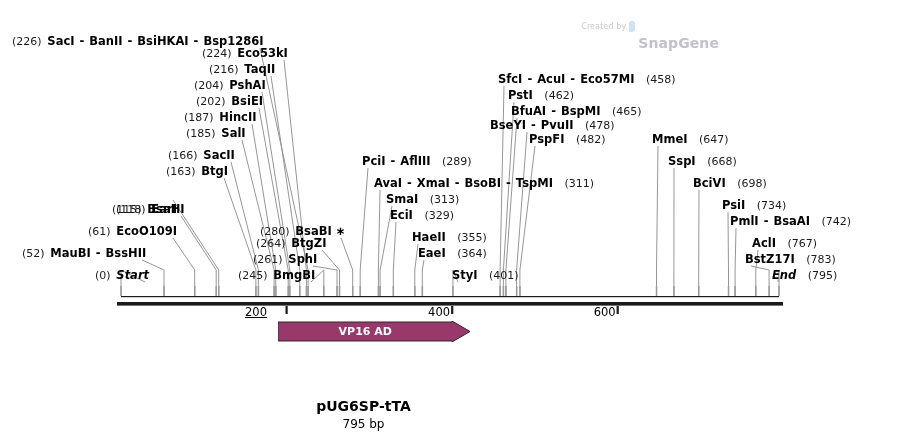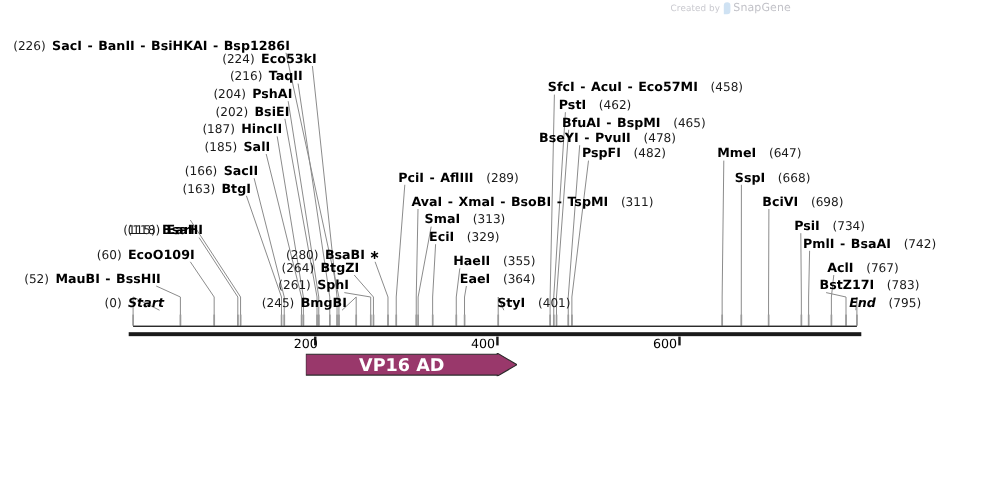--- a/index.html
+++ b/index.html
@@ -10,21 +10,21 @@
   }
   #map{position:absolute;left:0;top:0;width:727px;height:438px;}
 
   
   .watermark{
     position:absolute;right:8px;top:2px;
     display:flex;align-items:center;gap:3px;
     font-size:8px;color:#c9c9cf;letter-spacing:.1px;
     white-space:nowrap;
   }
-  .watermark .sg-name{font-size:10px;color:#c2c2c8;font-weight:400;}
+  .watermark .sg-name{font-size:14px;color:#c2c2c8;font-weight:700;margin-top:33px;}
   .watermark .sg-mark{
     width:6px;height:11px;background:#cfe2f3;
     border-radius:3px 3px 3px 0;display:inline-block;
   }
 
   
   .lbl{
     position:absolute;white-space:nowrap;
     font-size:11.5px;line-height:12px;color:#000;
   }
@@ -39,21 +39,21 @@
     pointer-events:none;}
 
   
   .ruler-num{
     position:absolute;font-size:11.5px;color:#000;
     transform:translateX(-100%);white-space:nowrap;
   }
 
   
   .feat-label{
-    position:absolute;font-size:16px;font-weight:bold;color:#ffffff;
+    position:absolute;font-size:11px;font-weight:bold;color:#ffffff;
     white-space:nowrap;
   }
 
   
   .title-block{
     position:absolute;left:0;right:0;text-align:center;
   }
   .plasmid-name{font-size:14px;font-weight:bold;color:#000;}
   .plasmid-size{font-size:12px;color:#000;margin-top:3px;}
 </style>
@@ -152,21 +152,21 @@
         <rect x="117" y="302" width="666" height="3.6" fill="#1a1a1a"></rect>
         <rect x="285.5" y="306" width="2.2" height="8" fill="#1a1a1a"></rect>
         <rect x="451.1" y="306" width="2.2" height="8" fill="#1a1a1a"></rect>
         <rect x="616.6" y="306" width="2.2" height="8" fill="#1a1a1a"></rect>
       </g>
   </svg>
 
   <div id="labels-layer">
       <div class="lbl" style="left: 95px; top: 269px;"><span class="pos">(0)</span> <span><span class="term">Start</span></span></div>
       <div class="lbl" style="left: 22px; top: 247px;"><span class="pos">(52)</span> <span><span class="enz">MauBI</span><span class="dash"> - </span><span class="enz">BssHII</span></span></div>
-      <div class="lbl" style="left: 88px; top: 225px;"><span class="pos">(60)</span> <span><span class="enz">EcoO109I</span></span></div>
+      <div class="lbl" style="left: 88px; top: 225px;"><span class="pos">(61)</span> <span><span class="enz">EcoO109I</span></span></div>
       <div class="lbl" style="left: 112px; top: 203px;"><span class="pos">(115)</span> <span><span class="enz">BsaHI</span></span></div>
       <div class="lbl" style="left: 116px; top: 187px; margin-top: 16px;"><span class="pos">(118)</span> <span><span class="enz">EarI</span></span></div>
       <div class="lbl" style="left: 166px; top: 165px;"><span class="pos">(163)</span> <span><span class="enz">BtgI</span></span></div>
       <div class="lbl" style="left: 168px; top: 149px;"><span class="pos">(166)</span> <span><span class="enz">SacII</span></span></div>
       <div class="lbl" style="left: 186px; top: 127px;"><span class="pos">(185)</span> <span><span class="enz">SalI</span></span></div>
       <div class="lbl" style="left: 184px; top: 111px;"><span class="pos">(187)</span> <span><span class="enz">HincII</span></span></div>
       <div class="lbl" style="left: 196px; top: 95px;"><span class="pos">(202)</span> <span><span class="enz">BsiEI</span></span></div>
       <div class="lbl" style="left: 194px; top: 79px;"><span class="pos">(204)</span> <span><span class="enz">PshAI</span></span></div>
       <div class="lbl" style="left: 209px; top: 63px;"><span class="pos">(216)</span> <span><span class="enz">TaqII</span></span></div>
       <div class="lbl" style="left: 202px; top: 47px;"><span class="pos">(224)</span> <span><span class="enz">Eco53kI</span></span></div>
@@ -191,25 +191,29 @@
       <div class="lbl" style="left: 668px; top: 155px;"><span><span class="enz">SspI</span></span> <span class="pos">(668)</span></div>
       <div class="lbl" style="left: 693px; top: 177px;"><span><span class="enz">BciVI</span></span> <span class="pos">(698)</span></div>
       <div class="lbl" style="left: 722px; top: 199px;"><span><span class="enz">PsiI</span></span> <span class="pos">(734)</span></div>
       <div class="lbl" style="left: 730px; top: 215px;"><span><span class="enz">PmlI</span><span class="dash"> - </span><span class="enz">BsaAI</span></span> <span class="pos">(742)</span></div>
       <div class="lbl" style="left: 752px; top: 237px;"><span><span class="enz">AclI</span></span> <span class="pos">(767)</span></div>
       <div class="lbl" style="left: 745px; top: 253px;"><span><span class="enz">BstZ17I</span></span> <span class="pos">(783)</span></div>
       <div class="lbl" style="left: 772px; top: 269px;"><span><span class="term">End</span></span> <span class="pos">(795)</span></div>
     </div>
 
   <div id="ruler-nums">
-      <div class="ruler-num" style="left: 289px; top: 305px;">200</div>
+      <div class="ruler-num" style="left: 267px; top: 305px; text-decoration: underline;">200</div>
       <div class="ruler-num" style="left: 450.069px; top: 305px;">400</div>
       <div class="ruler-num" style="left: 615.604px; top: 305px;">600</div>
     </div>
 
   <div id="features-layer">
       <div style="position: absolute; left: 278.258px; top: 321px; width: 192.02px; height: 21px;"><svg width="192.02012578616353" height="21" viewBox="0 0 192.02012578616353 21">
           <polygon points="0,1 174.02012578616353,1 174.02012578616353,0 192.02012578616353,10.5 174.02012578616353,21 174.02012578616353,20 0,20" fill="#99386b" stroke="#2b2b2b" stroke-width="1"></polygon>
         </svg><div class="feat-label" style="left: 0px; top: 0px; width: 174.02px; height: 21px; display: flex; align-items: center; justify-content: center;">VP16 AD</div></div>
     </div>
 
+  <div class="title-block" style="top:398px;">
+    <div class="plasmid-name">pUG6SP-tTA</div>
+    <div class="plasmid-size">795 bp</div>
+  </div>
 
 </div>
 
 </body></html>

